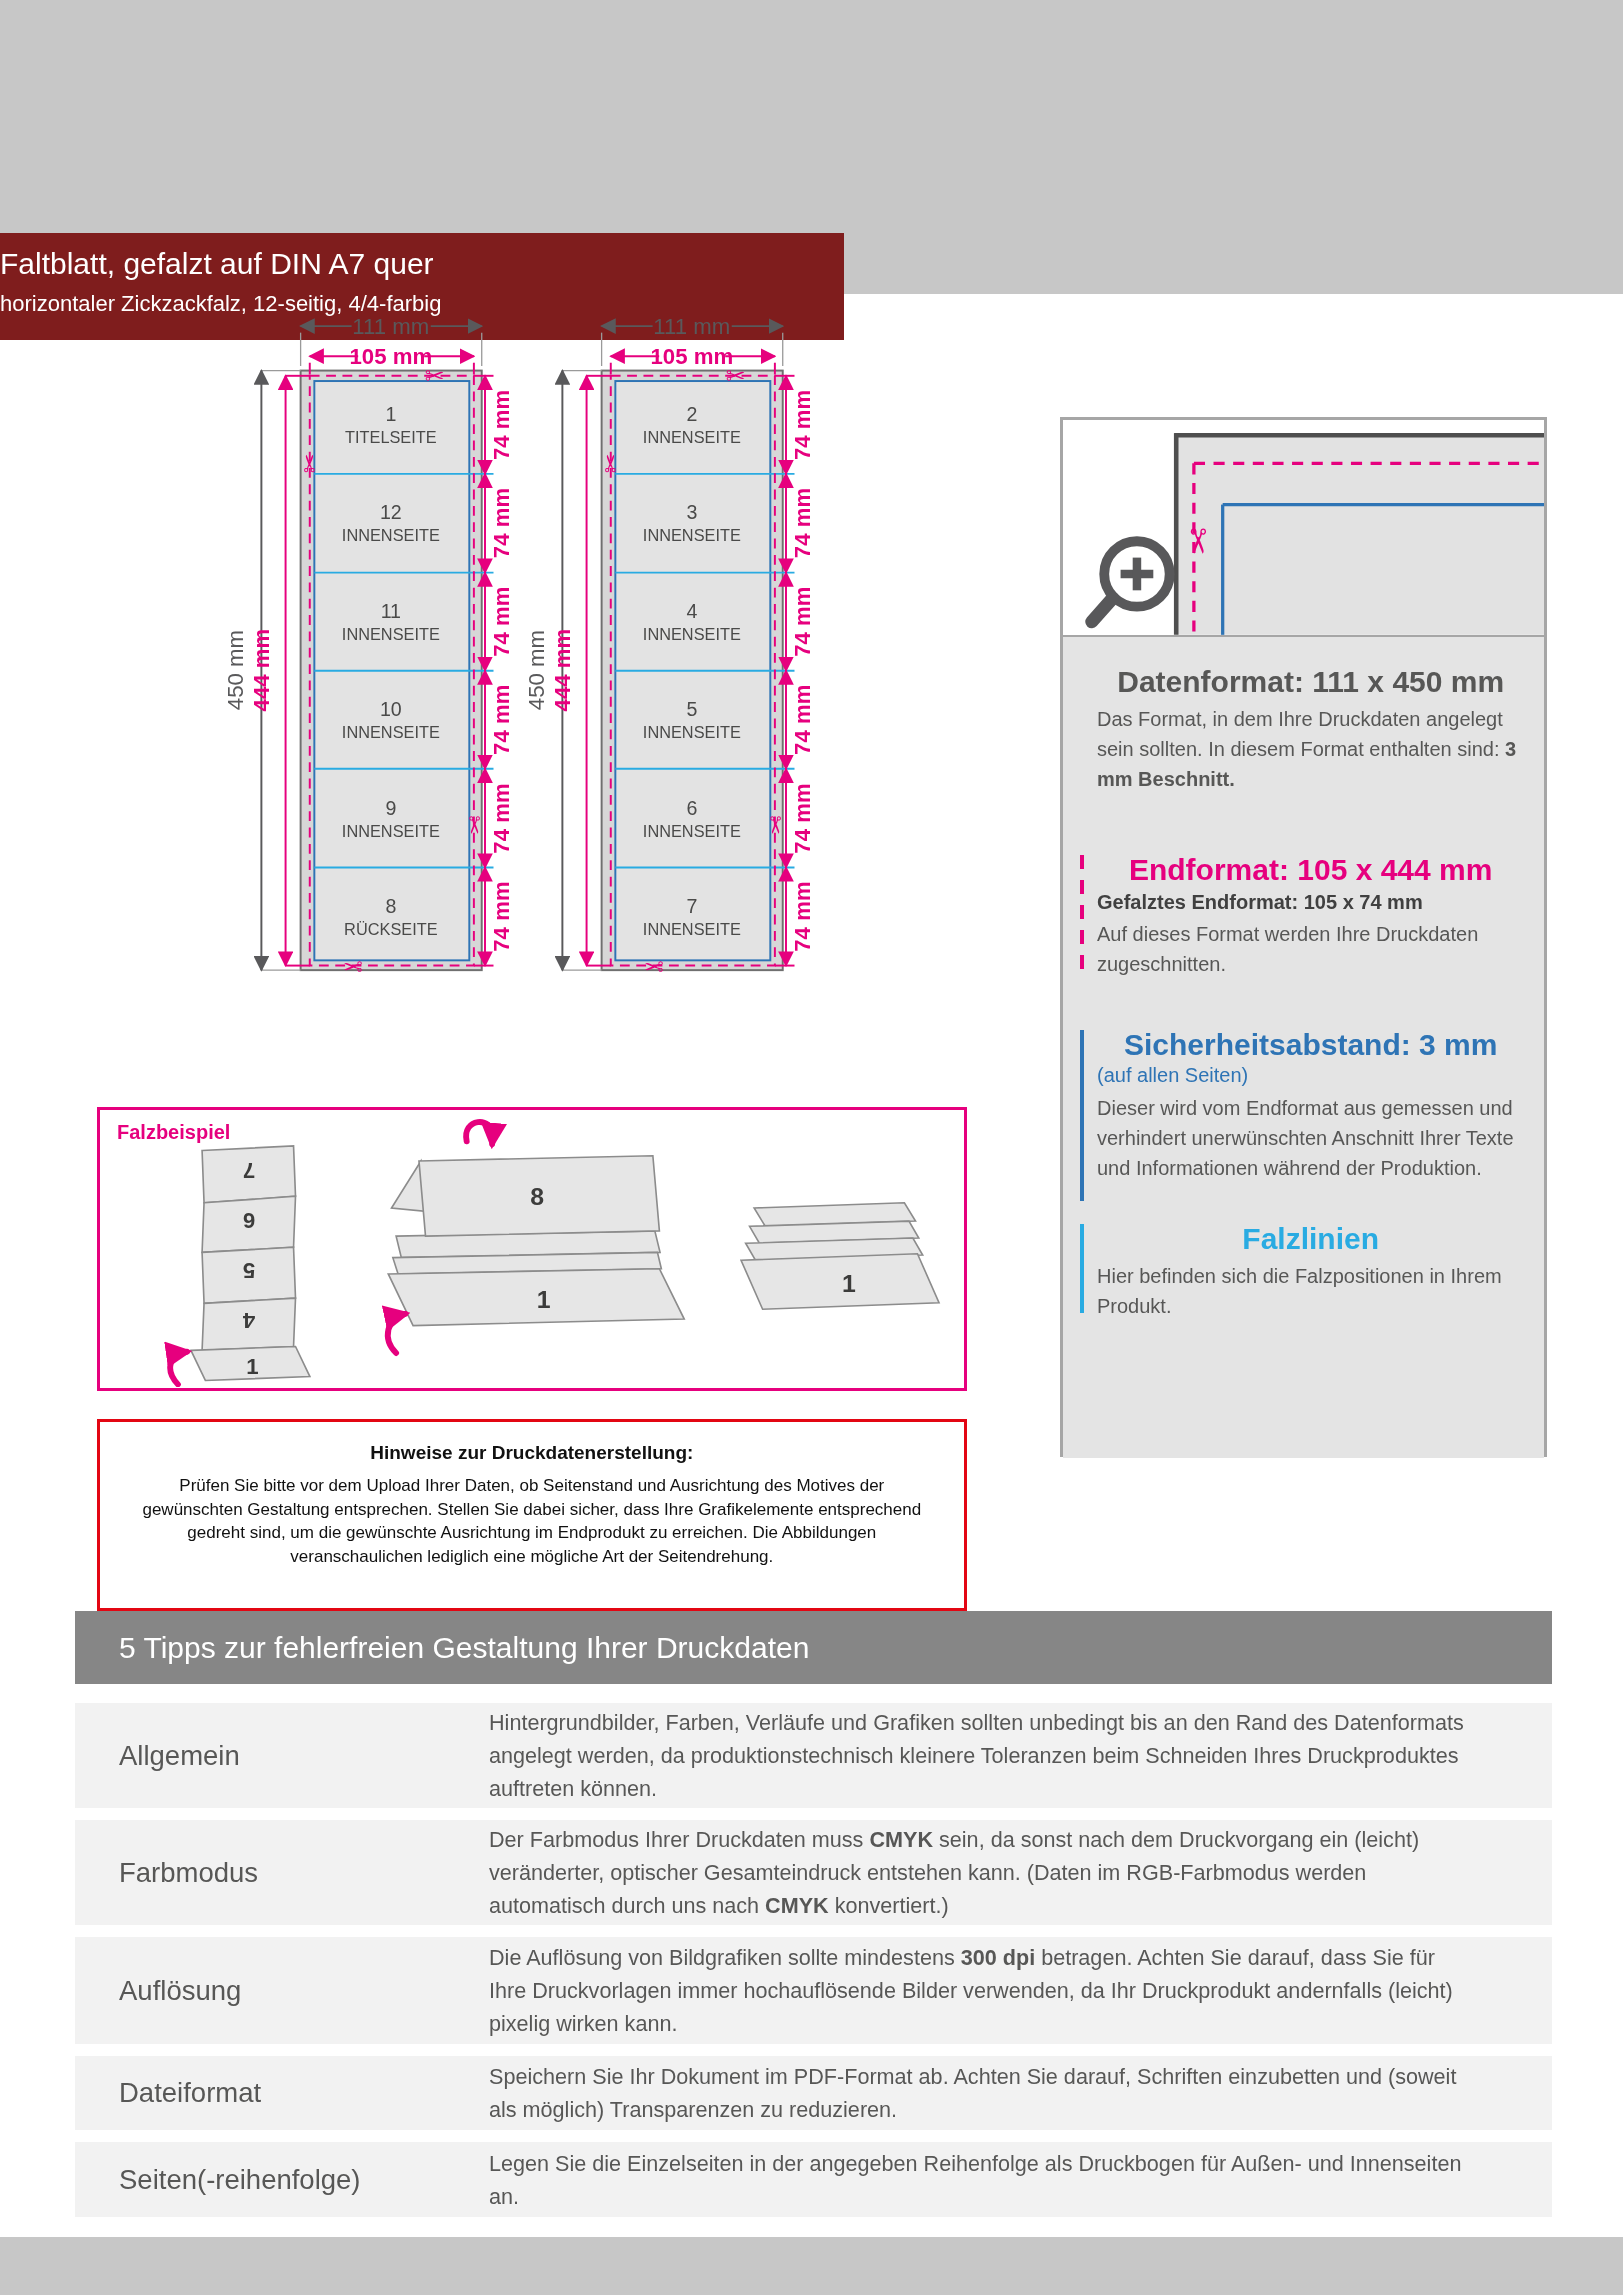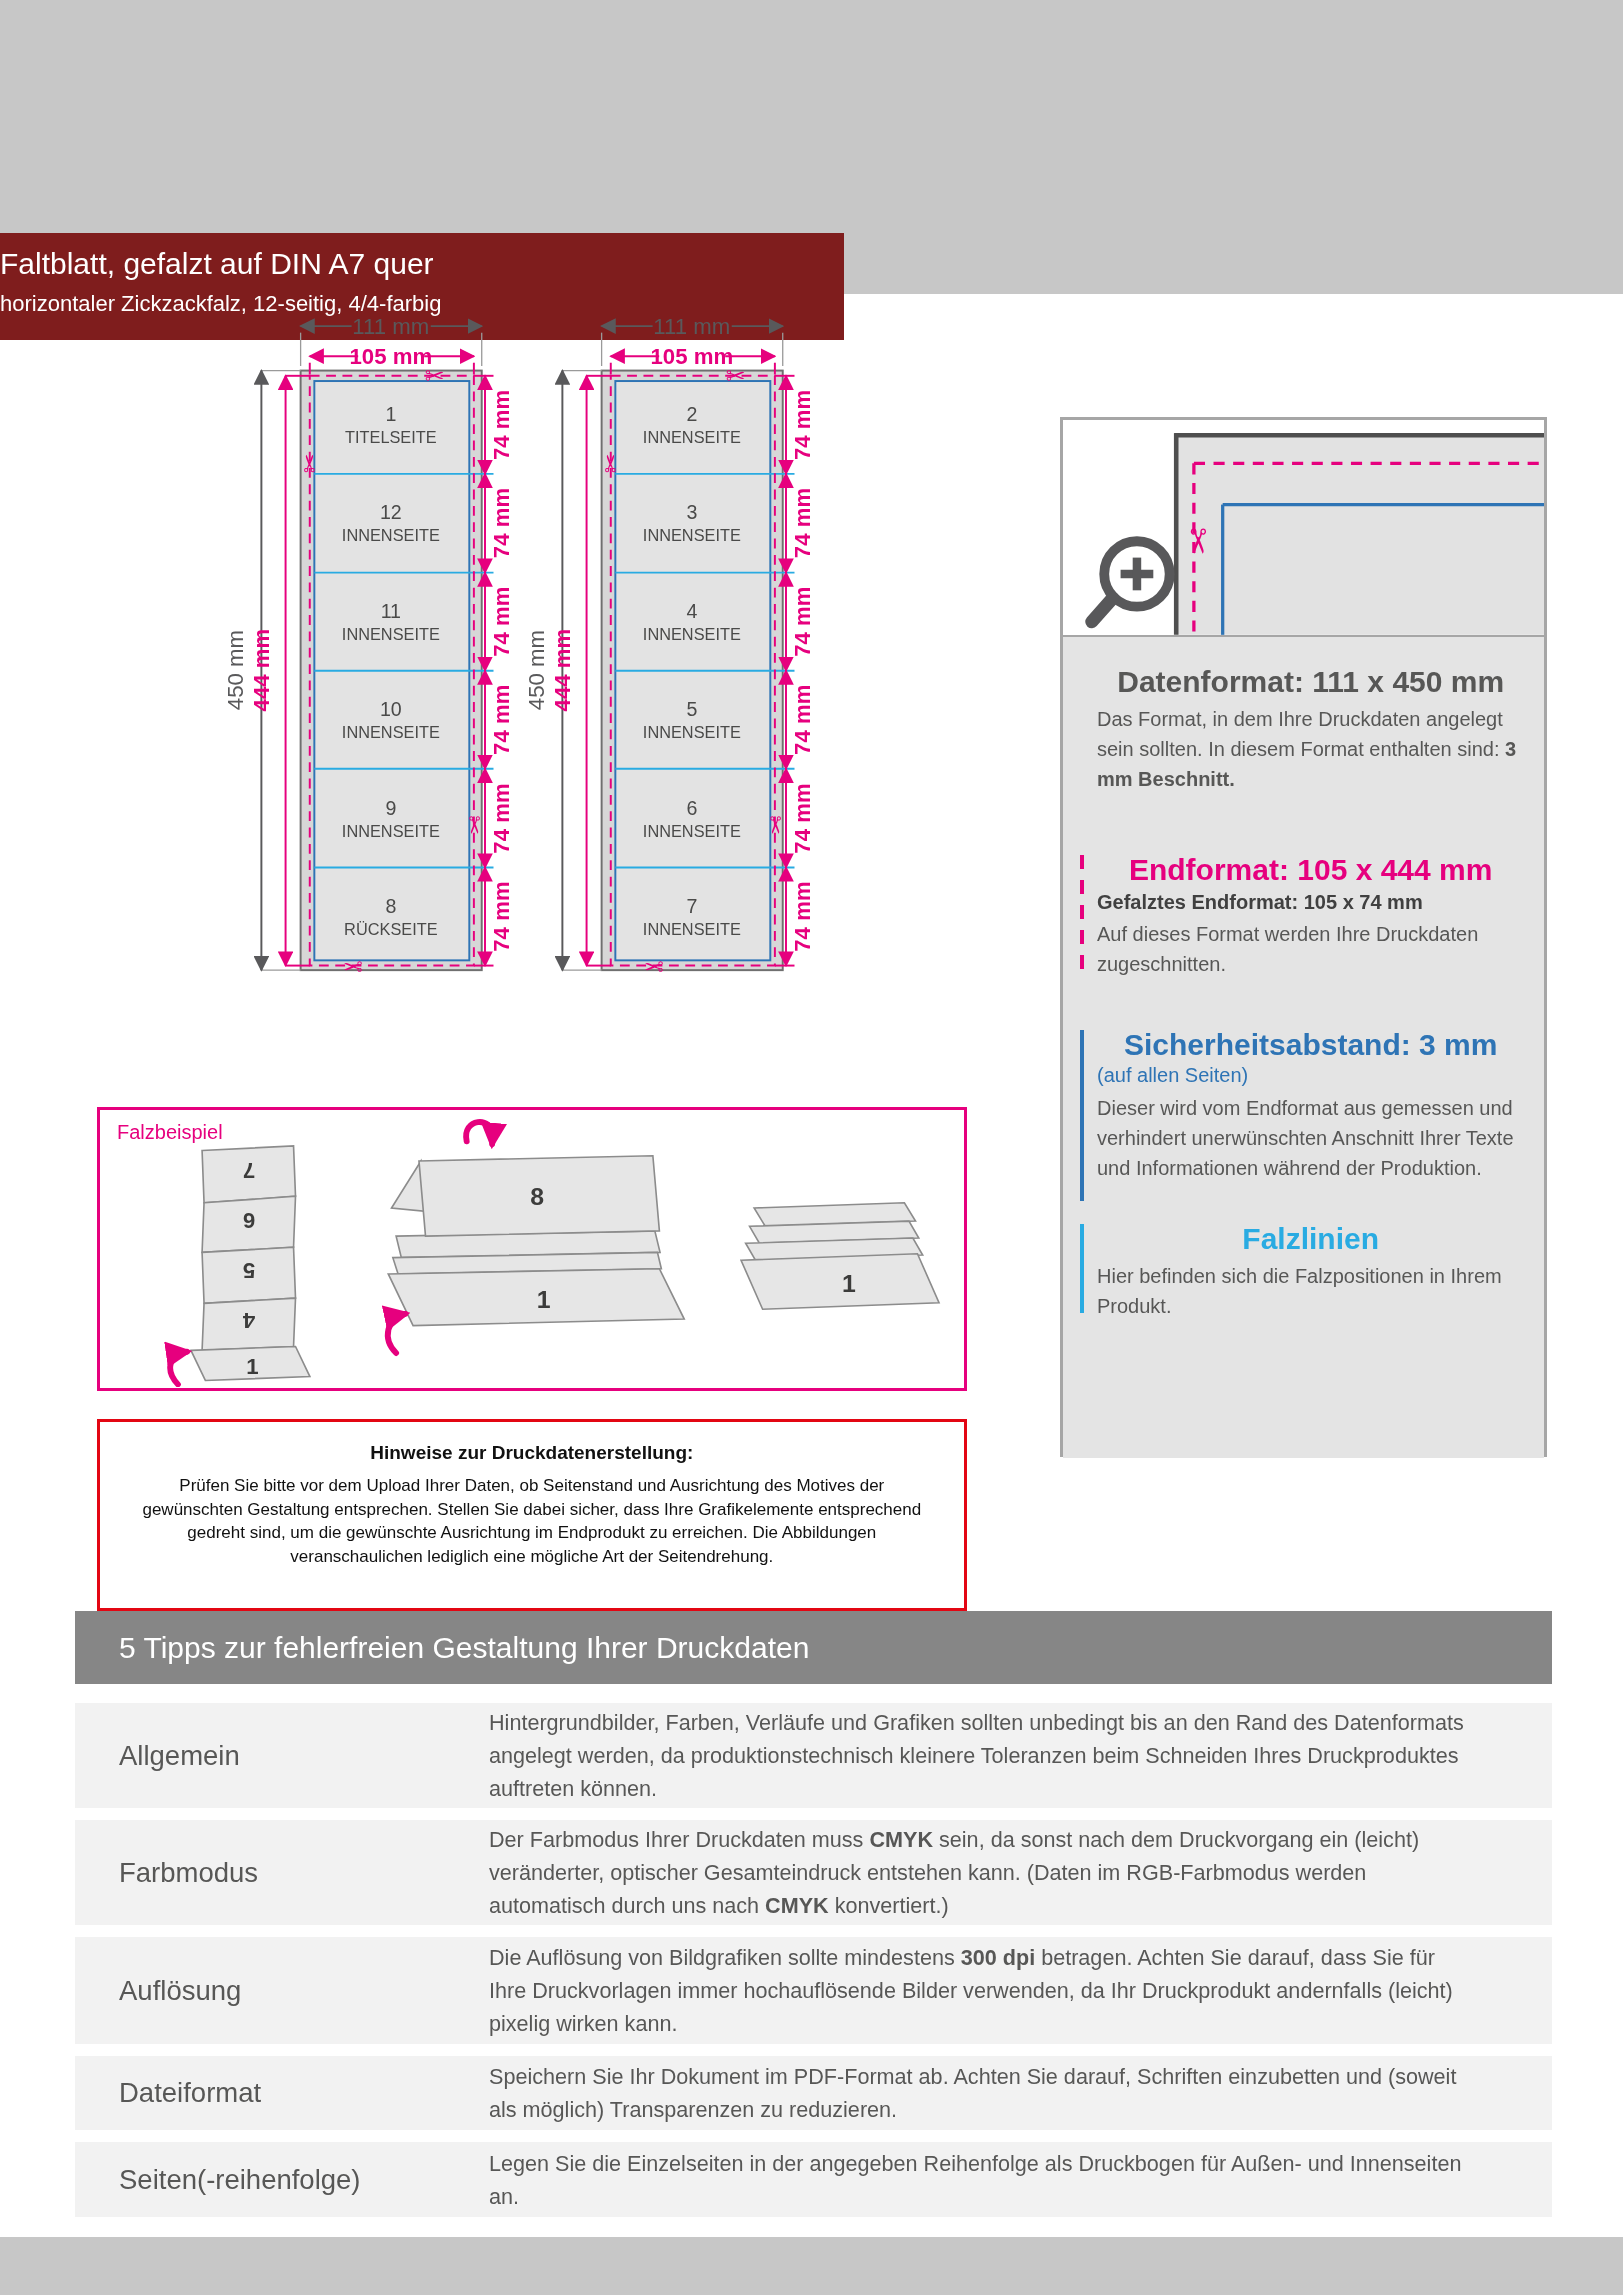--- a/index.html
+++ b/index.html
@@ -35,21 +35,21 @@
   .marker.solid-blue{background:#2e74b5;}
   .marker.solid-cyan{background:#29abe2;}
   .h.pink{color:#e6007e;} .sub.pink{color:#404040;font-weight:bold;font-size:20px;margin-top:3.9px;}
   .h.blue{color:#2e74b5;} .sub.blue{color:#2e74b5;font-size:20px;margin-top:2.6px;}
   .h.cyan{color:#29abe2;}
   .mt90{margin-top:59px;} .mt75{margin-top:49px;} .mt60{margin-top:39px;} .mt46{margin-top:30px;}
 
   
   .falzbeispiel{position:absolute;left:97px;top:1107px;width:870px;height:284px;
                 border:3.3px solid #e6007e;box-sizing:border-box;background:#ffffff;}
-  .falzbeispiel .lbl{position:absolute;left:17px;top:10.5px;font-size:20px;font-weight:normal;color:#e6007e;}
+  .falzbeispiel .lbl{position:absolute;left:17px;top:10.5px;font-size:20px;font-weight:bold;color:#e6007e;}
 
   
   .hinweise{position:absolute;left:97px;top:1419px;width:870px;height:192px;
             border:3.3px solid #e30613;box-sizing:border-box;background:#ffffff;
             padding:19.6px 29.4px 0 29px;color:#111111;text-align:center;}
   .hinweise .t{font-size:19px;font-weight:bold;}
   .hinweise p{font-size:17px;line-height:23.6px;margin:10.5px 0 0 0;}
 
   
   .tips-header{position:absolute;left:75px;top:1611px;width:1477px;height:73px;background:#868686;}

